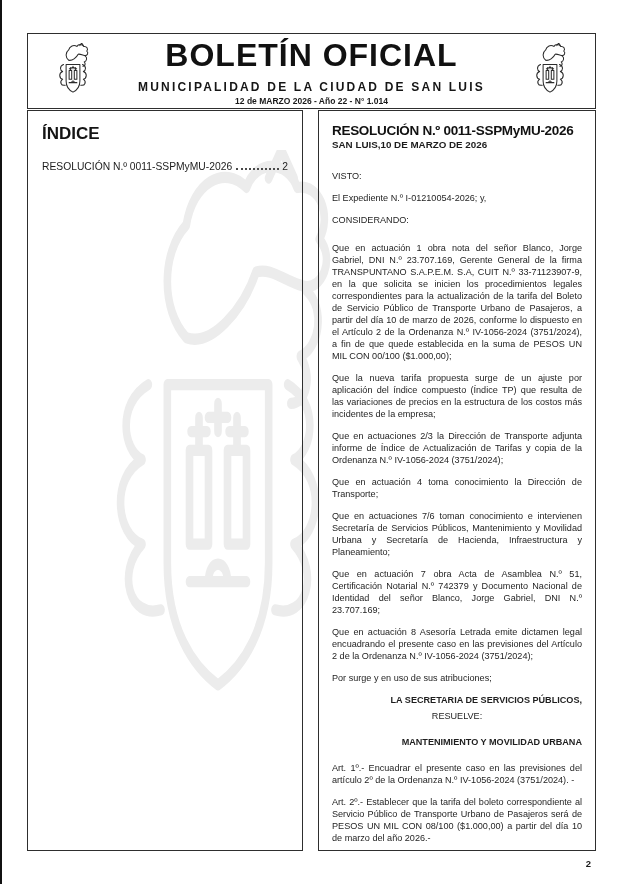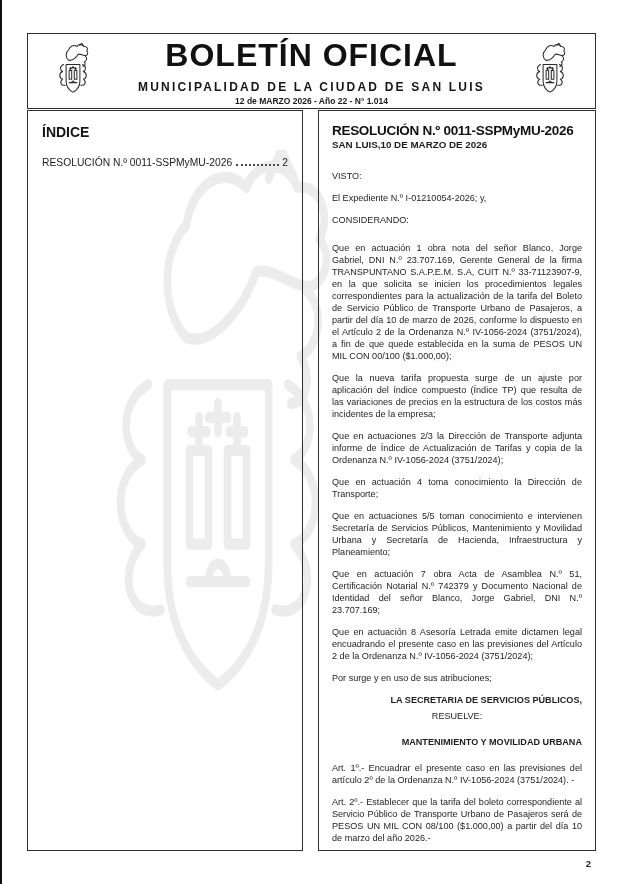--- a/index.html
+++ b/index.html
@@ -49,21 +49,21 @@
   
   .col {
     position:absolute; top:110px; height:741px;
     border:1.5px solid #2e2e2e;
     background:transparent;
     z-index:2;
   }
   .col-left  { left:27px;  width:276px; padding:13px 14px; }
   .col-right { left:318px; width:278px; padding:12px 13px; overflow:hidden; }
 
-  .index-heading { font-size:14px; font-weight:bold; color:#141414; }
+  .index-heading { font-size:17px; font-weight:bold; color:#141414; }
   .toc-row {
     display:flex; align-items:flex-end;
     margin-top:17px; font-size:10.3px; color:#1c1c1c;
     cursor:pointer;
   }
   .toc-label { white-space:nowrap; }
   .toc-leader {
     flex:1; margin:0 3px 2px 4px;
     border-bottom:2px dotted #4a4a4a; height:1px; min-width:12px;
   }
@@ -151,21 +151,21 @@
   <div class="res-place">SAN LUIS,10 DE MARZO DE 2026</div>
 
   <p class="label">VISTO:</p>
   <p>El Expediente N.º I-01210054-2026; y,</p>
 
   <p class="label label-tight">CONSIDERANDO:</p>
   <p>Que en actuación 1 obra nota del señor Blanco, Jorge Gabriel, DNI N.º 23.707.169, Gerente General de la firma TRANSPUNTANO S.A.P.E.M. S.A, CUIT N.º 33-71123907-9, en la que solicita se inicien los procedimientos legales correspondientes para la actualización de la tarifa del Boleto de Servicio Público de Transporte Urbano de Pasajeros, a partir del día 10 de marzo de 2026, conforme lo dispuesto en el Artículo 2 de la Ordenanza N.º IV-1056-2024 (3751/2024), a fin de que quede establecida en la suma de PESOS UN MIL CON 00/100 ($1.000,00);</p>
   <p>Que la nueva tarifa propuesta surge de un ajuste por aplicación del índice compuesto (Índice TP) que resulta de las variaciones de precios en la estructura de los costos más incidentes de la empresa;</p>
   <p>Que en actuaciones 2/3 la Dirección de Transporte adjunta informe de Índice de Actualización de Tarifas y copia de la Ordenanza N.º IV-1056-2024 (3751/2024);</p>
   <p>Que en actuación 4 toma conocimiento la Dirección de Transporte;</p>
-  <p>Que en actuaciones 5/5 toman conocimiento e intervienen Secretaría de Servicios Públicos, Mantenimiento y Movilidad Urbana y Secretaría de Hacienda, Infraestructura y Planeamiento;</p>
+  <p>Que en actuaciones 7/6 toman conocimiento e intervienen Secretaría de Servicios Públicos, Mantenimiento y Movilidad Urbana y Secretaría de Hacienda, Infraestructura y Planeamiento;</p>
   <p>Que en actuación 7 obra Acta de Asamblea N.º 51, Certificación Notarial N.º 742379 y Documento Nacional de Identidad del señor Blanco, Jorge Gabriel, DNI N.º 23.707.169;</p>
   <p>Que en actuación 8 Asesoría Letrada emite dictamen legal encuadrando el presente caso en las previsiones del Artículo 2 de la Ordenanza N.º IV-1056-2024 (3751/2024);</p>
 
   <p>Por surge y en uso de sus atribuciones;</p>
 
   <p class="center auth">LA SECRETARIA DE SERVICIOS PÚBLICOS,</p>
   <p class="center resuelve">RESUELVE:</p>
 
   <p class="center auth auth-last">MANTENIMIENTO Y MOVILIDAD URBANA</p>
 

